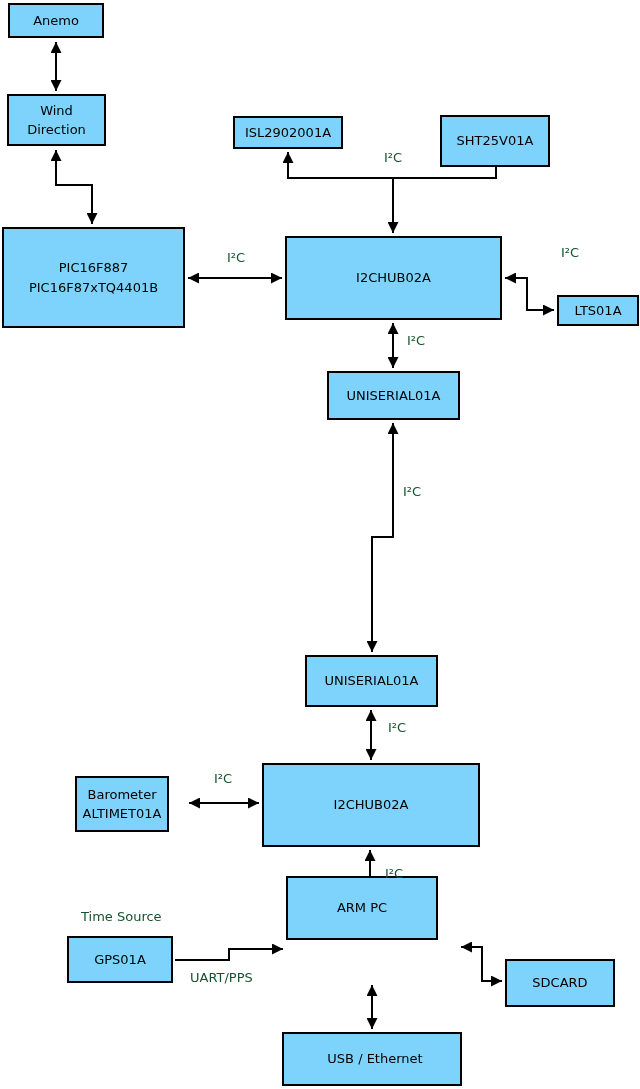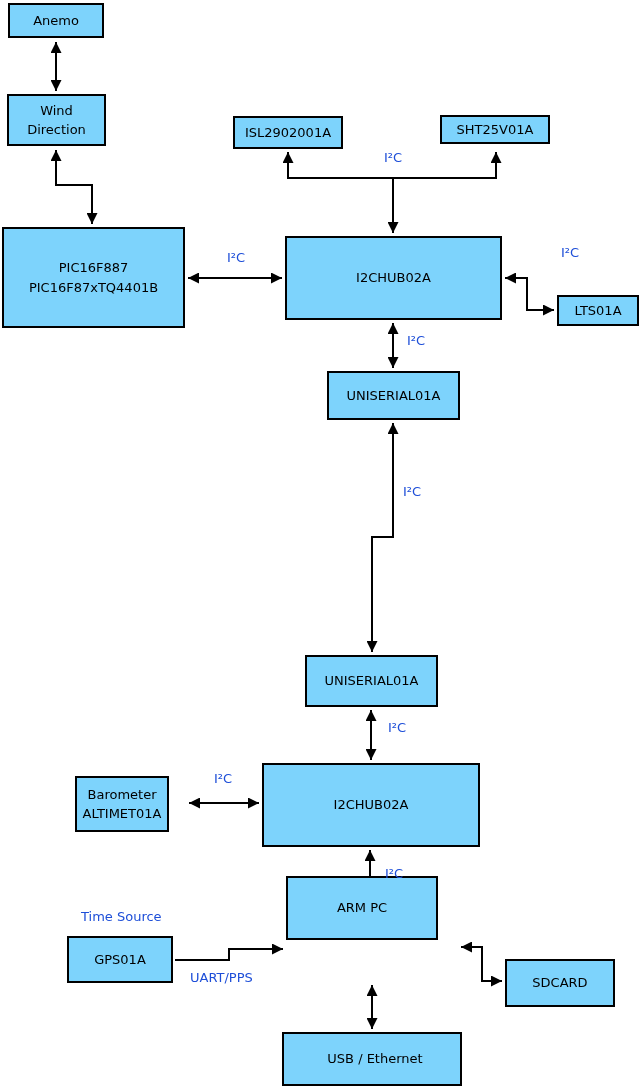--- a/index.html
+++ b/index.html
@@ -30,21 +30,21 @@
     text-align: center;
     font-size: 13px;
     line-height: 1.5;
     color: #000000;
   }
   .node > span { white-space: pre-line; }
   .elabel {
     position: absolute;
     font-size: 13px;
     line-height: 1.2;
-    color: #1d4ed8;
+    color: #14532d;
     white-space: nowrap;
   }
 </style>
 </head>
 <body>
 
 <div id="canvas">
 
   <svg class="wires" viewBox="0 0 640 1089" xmlns="http://www.w3.org/2000/svg">
     <defs>
@@ -94,21 +94,21 @@
 
   <div class="node" style="left:2px; top:227px; width:183px; height:101px;">
     <span>PIC16F887
 PIC16F87xTQ4401B</span>
   </div>
 
   <div class="node" style="left:233px; top:116px; width:110px; height:33px;">
     <span>ISL2902001A</span>
   </div>
 
-  <div class="node" style="left:440px; top:115px; width:110px; height:29px;">
+  <div class="node" style="left:440px; top:115px; width:110px; height:52px;">
     <span>SHT25V01A</span>
   </div>
 
   <div class="node" style="left:285px; top:236px; width:217px; height:84px;">
     <span>I2CHUB02A</span>
   </div>
 
   <div class="node" style="left:557px; top:295px; width:82px; height:31px;">
     <span>LTS01A</span>
   </div>

